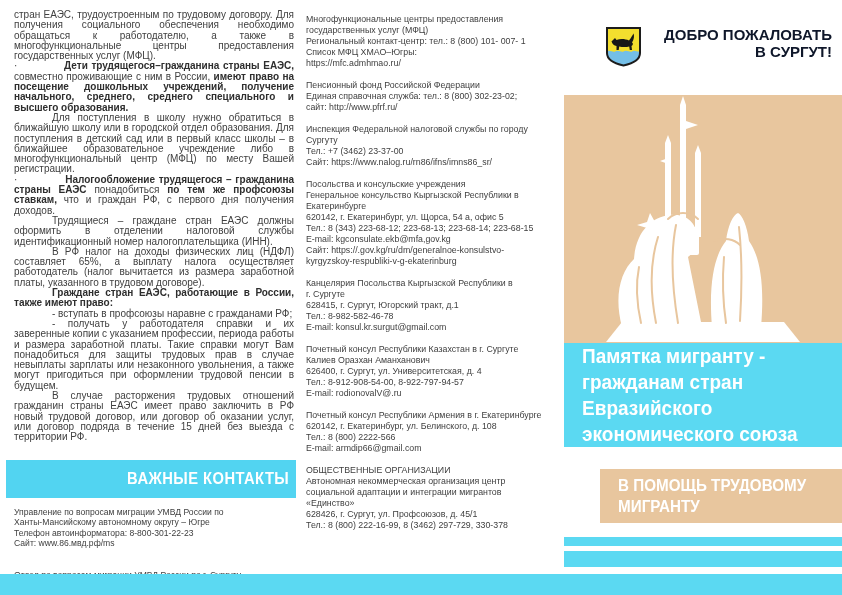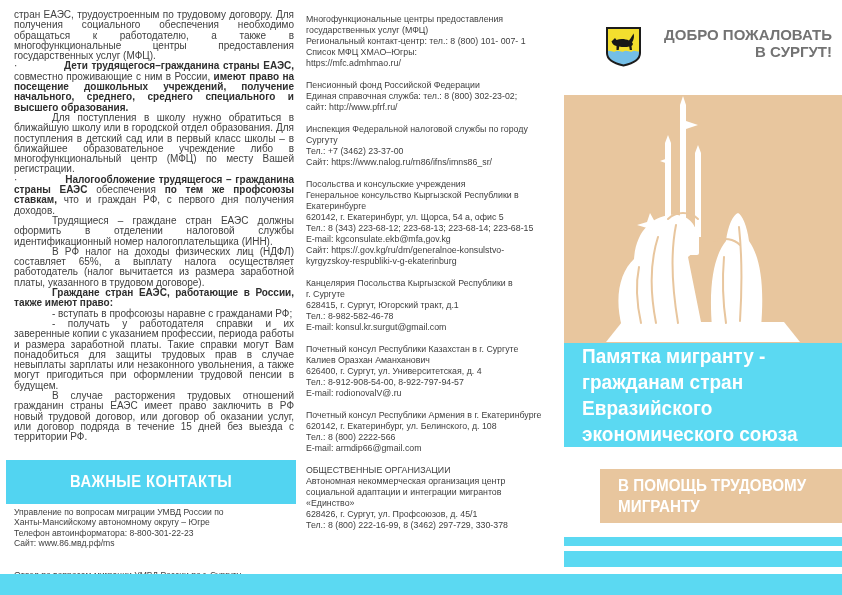--- a/index.html
+++ b/index.html
@@ -4,22 +4,22 @@
 <style>
   html,body{margin:0;padding:0;background:#888;}
   .page{position:relative;width:842px;height:595px;background:#ffffff;overflow:hidden;
         font-family:"Liberation Sans", sans-serif;color:#3c3c3c;}
   
   .left-col{position:absolute;left:14px;top:10px;width:280px;font-size:10px;line-height:10.3px;
             text-align:justify;color:#404040;}
   .left-col p{margin:0;}
   .left-col p.ind{text-indent:38px;}
   .left-col b{color:#2e2e2e;}
-  .banner{position:absolute;left:6px;top:460px;width:290px;height:44px;background:#52d4f1;
-          display:flex;align-items:center;justify-content:center;}
+  .banner{position:absolute;left:6px;top:460px;width:290px;height:38px;background:#52d4f1;
+          display:flex;align-items:center;justify-content:flex-end;}
   .banner span{color:#ffffff;font-weight:700;font-size:16px;letter-spacing:.5px;
                transform:scaleX(.92);white-space:nowrap;}
   .left-contacts{position:absolute;left:14px;top:496px;width:282px;font-size:8.6px;line-height:10.6px;
                  color:#404040;white-space:pre-line;}
   .left-contacts .blk{margin-bottom:10px;white-space:pre-line;}
   
   .mid-col{position:absolute;left:306px;top:14px;width:260px;font-size:8.8px;line-height:11px;color:#404040;}
   .mid-col .blk{margin-bottom:11px;white-space:pre-line;}
   
   .right-col{position:absolute;left:564px;top:0;width:278px;height:595px;}
@@ -41,21 +41,21 @@
 </style>
 </head>
 <body>
 
 <div class="page">
 
   <div class="left-col">
     <p><span>стран ЕАЭС, трудоустроенным по трудовому договору. Для получения социального обеспечения необходимо обращаться к работодателю, а также в многофункциональные центры предоставления государственных услуг (МФЦ).</span></p>
     <p><span>·&nbsp;&nbsp;&nbsp;&nbsp;&nbsp;&nbsp;&nbsp;&nbsp;&nbsp;&nbsp;&nbsp;&nbsp; </span><b>Дети трудящегося–гражданина страны ЕАЭС,</b><span> совместно проживающие с ним в России, </span><b>имеют право на посещение дошкольных учреждений, получение начального, среднего, среднего специального и высшего образования.</b></p>
     <p class="ind"><span>Для поступления в школу нужно обратиться в ближайшую школу или в городской отдел образования. Для поступления в детский сад или в первый класс школы – в ближайшее образовательное учреждение либо в многофункциональный центр (МФЦ) по месту Вашей регистрации.</span></p>
-    <p><span>·&nbsp;&nbsp;&nbsp;&nbsp;&nbsp;&nbsp;&nbsp;&nbsp;&nbsp;&nbsp;&nbsp;&nbsp; </span><b>Налогообложение трудящегося – гражданина страны ЕАЭС</b><span> обеспечения </span><b>по тем же профсоюзы ставкам,</b><span> что и граждан РФ, с первого дня получения доходов.</span></p>
+    <p><span>·&nbsp;&nbsp;&nbsp;&nbsp;&nbsp;&nbsp;&nbsp;&nbsp;&nbsp;&nbsp;&nbsp;&nbsp; </span><b>Налогообложение трудящегося – гражданина страны ЕАЭС</b><span> понадобиться </span><b>по тем же профсоюзы ставкам,</b><span> что и граждан РФ, с первого дня получения доходов.</span></p>
     <p class="ind"><span>Трудящиеся – граждане стран ЕАЭС должны оформить в отделении налоговой службы идентификационный номер налогоплательщика (ИНН).</span></p>
     <p class="ind"><span>В РФ налог на доходы физических лиц (НДФЛ) составляет 65%, а выплату налога осуществляет работодатель (налог вычитается из размера заработной платы, указанного в трудовом договоре).</span></p>
     <p class="ind"><b>Граждане стран ЕАЭС, работающие в России, также имеют право:</b></p>
     <p class="ind"><span>- вступать в профсоюзы наравне с гражданами РФ;</span></p>
     <p class="ind"><span>- получать у работодателя справки и их заверенные копии с указанием профессии, периода работы и размера заработной платы. Такие справки могут Вам понадобиться для защиты трудовых прав в случае невыплаты зарплаты или незаконного увольнения, а также могут пригодиться при оформлении трудовой пенсии в будущем.</span></p>
     <p class="ind"><span>В случае расторжения трудовых отношений гражданин страны ЕАЭС имеет право заключить в РФ новый трудовой договор, или договор об оказании услуг, или договор подряда в течение 15 дней без выезда с территории РФ.</span></p>
   </div>
 
   <div class="banner" style="background: rgb(82, 212, 241);">
     <span>ВАЖНЫЕ КОНТАКТЫ</span>
@@ -116,21 +116,21 @@
   <div class="right-col">
 
     <svg class="crest" viewBox="0 0 37 41" xmlns="http://www.w3.org/2000/svg">
       <path d="M2 2 H35 V27 C35 34 28 37.5 18.5 39.5 C9 37.5 2 34 2 27 Z" fill="#f3de2e"></path>
       <path d="M2 26 H35 V27 C35 34 28 37.5 18.5 39.5 C9 37.5 2 34 2 27 Z" fill="#74bfe8"></path>
       <path d="M2 26 c3 -2 5.5 2 8.5 0 c3 -2 5.5 2 8.5 0 c3 -2 5.5 2 8.5 0 c2.5 -1.6 4.5 1 7.5 0" fill="none" stroke="#74bfe8" stroke-width="1.4"></path>
       <path d="M7 15 l3 -3 1.5 2 c4 -1.5 9 -1 12.5 0.5 c2.5 -3 4 -6.5 4.5 -7 c1 2.5 0.5 6 -1.5 9 c1.5 1 1 2.5 -0.5 3.5 l0.5 4 h-2.2 l-0.6 -3.5 c-3.5 1 -7.5 0.5 -10 0 l-0.5 3.5 h-2.2 l0 -4 c-2.5 -0.5 -4.5 -2 -5 -5 z" fill="#171717"></path>
       <path d="M2 2 H35 V27 C35 34 28 37.5 18.5 39.5 C9 37.5 2 34 2 27 Z" fill="none" stroke="#1c1c1c" stroke-width="2"></path>
     </svg>
 
-    <div class="welcome" style="color: #737373;">ДОБРО ПОЖАЛОВАТЬ
+    <div class="welcome" style="color: #0f172a;">ДОБРО ПОЖАЛОВАТЬ
 В СУРГУТ!</div>
 
     <div class="hero" style="background: rgb(232, 198, 158);">
       <svg viewBox="0 0 278 248" width="278" height="248" xmlns="http://www.w3.org/2000/svg">
         <g fill="#ffffff">
           <polygon points="116,10 119,1 122,10 122,142 116,142"></polygon>
           <polygon points="101,48 104,40 107,48 107,142 101,142"></polygon>
           <polygon points="131,58 134,50 137,58 137,142 131,142"></polygon>
           <polygon points="122,26 134,30 122,34"></polygon>
           <polygon points="107,62 96,66 107,70"></polygon>

